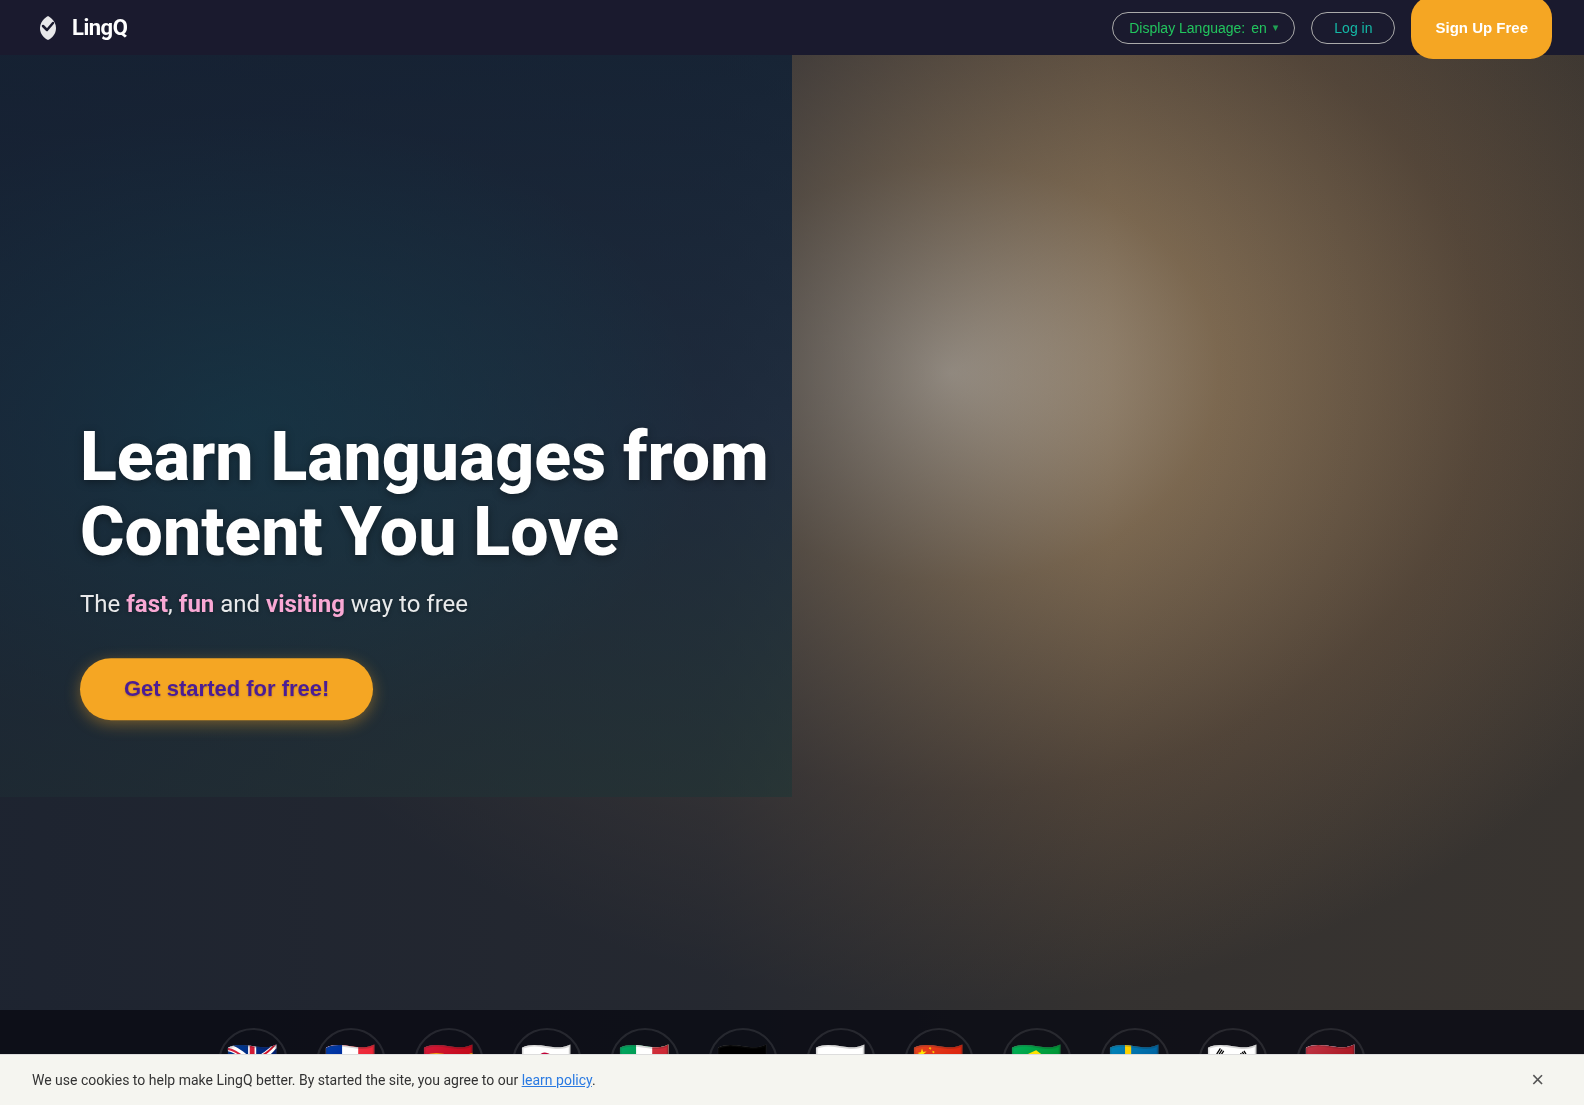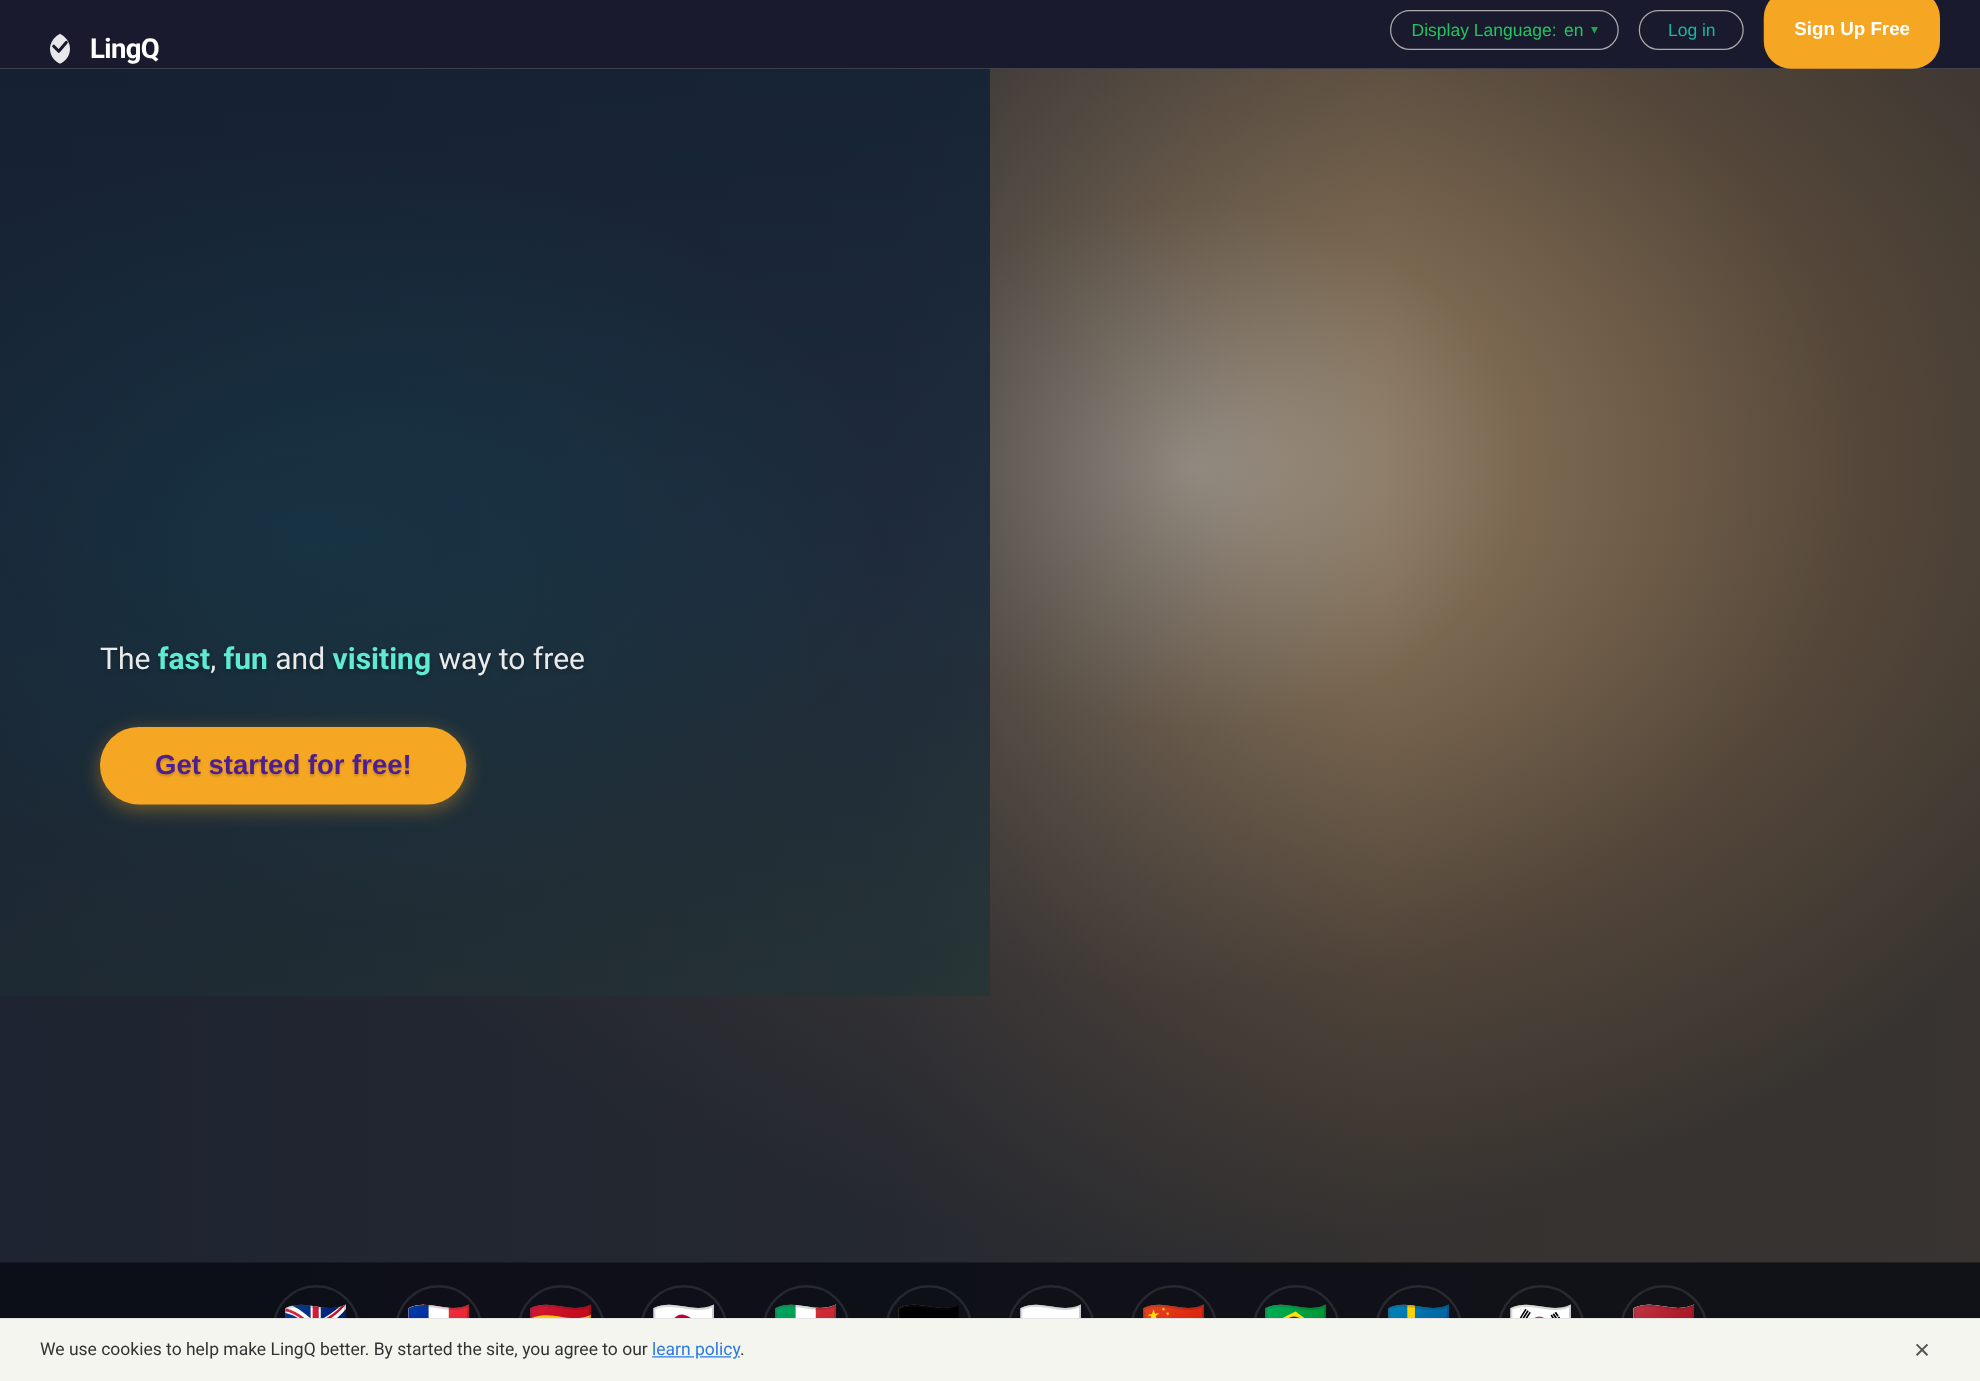--- a/index.html
+++ b/index.html
@@ -13,21 +13,21 @@
 
     
     nav {
       position: fixed;
       top: 0;
       left: 0;
       right: 0;
       height: 55px;
       background: #1a1a2e;
       display: flex;
-      align-items: flex-end;
+      align-items: center;
       justify-content: space-between;
       padding: 0 32px;
       z-index: 100;
     }
 
     .nav-logo {
       display: flex;
       align-items: center;
       gap: 8px;
       color: white;
@@ -150,21 +150,21 @@
     .hero-subtitle {
       font-size: 24px;
       color: rgba(255,255,255,0.9);
       margin-bottom: 40px;
       font-weight: 400;
       text-shadow: 0 1px 4px rgba(0,0,0,0.3);
     }
 
     .hero-subtitle strong {
       font-weight: 700;
-      color: #5eead4;
+      color: #f9a8d4;
     }
 
     .cta-btn {
       background: #f5a623;
       color: #4c1d95;
       border: none;
       padding: 18px 44px;
       border-radius: 40px;
       font-size: 22px;
       font-weight: 700;
@@ -291,20 +291,24 @@
     <button class="login-btn">Log in</button>
     <button class="signup-btn">Sign Up Free</button>
   </div>
 </nav>
 
 <section class="hero">
   <div class="hero-scene"></div>
   <div class="hero-bg"></div>
 
   <div class="hero-content">
+    <h1 class="hero-title">
+      <span>Learn Languages from</span><br>
+      <span>Content You Love</span>
+    </h1>
     <p class="hero-subtitle">
       <span>The </span><strong>fast</strong><span>, </span><strong>fun</strong><span> and </span><strong>visiting</strong><span> way to free</span>
     </p>
     <button class="cta-btn">Get started for free!</button>
   </div>
 
   <div class="flags-strip">
     <div class="flag-circle flag-uk"></div>
     <div class="flag-circle flag-fr"></div>
     <div class="flag-circle flag-es"></div>

